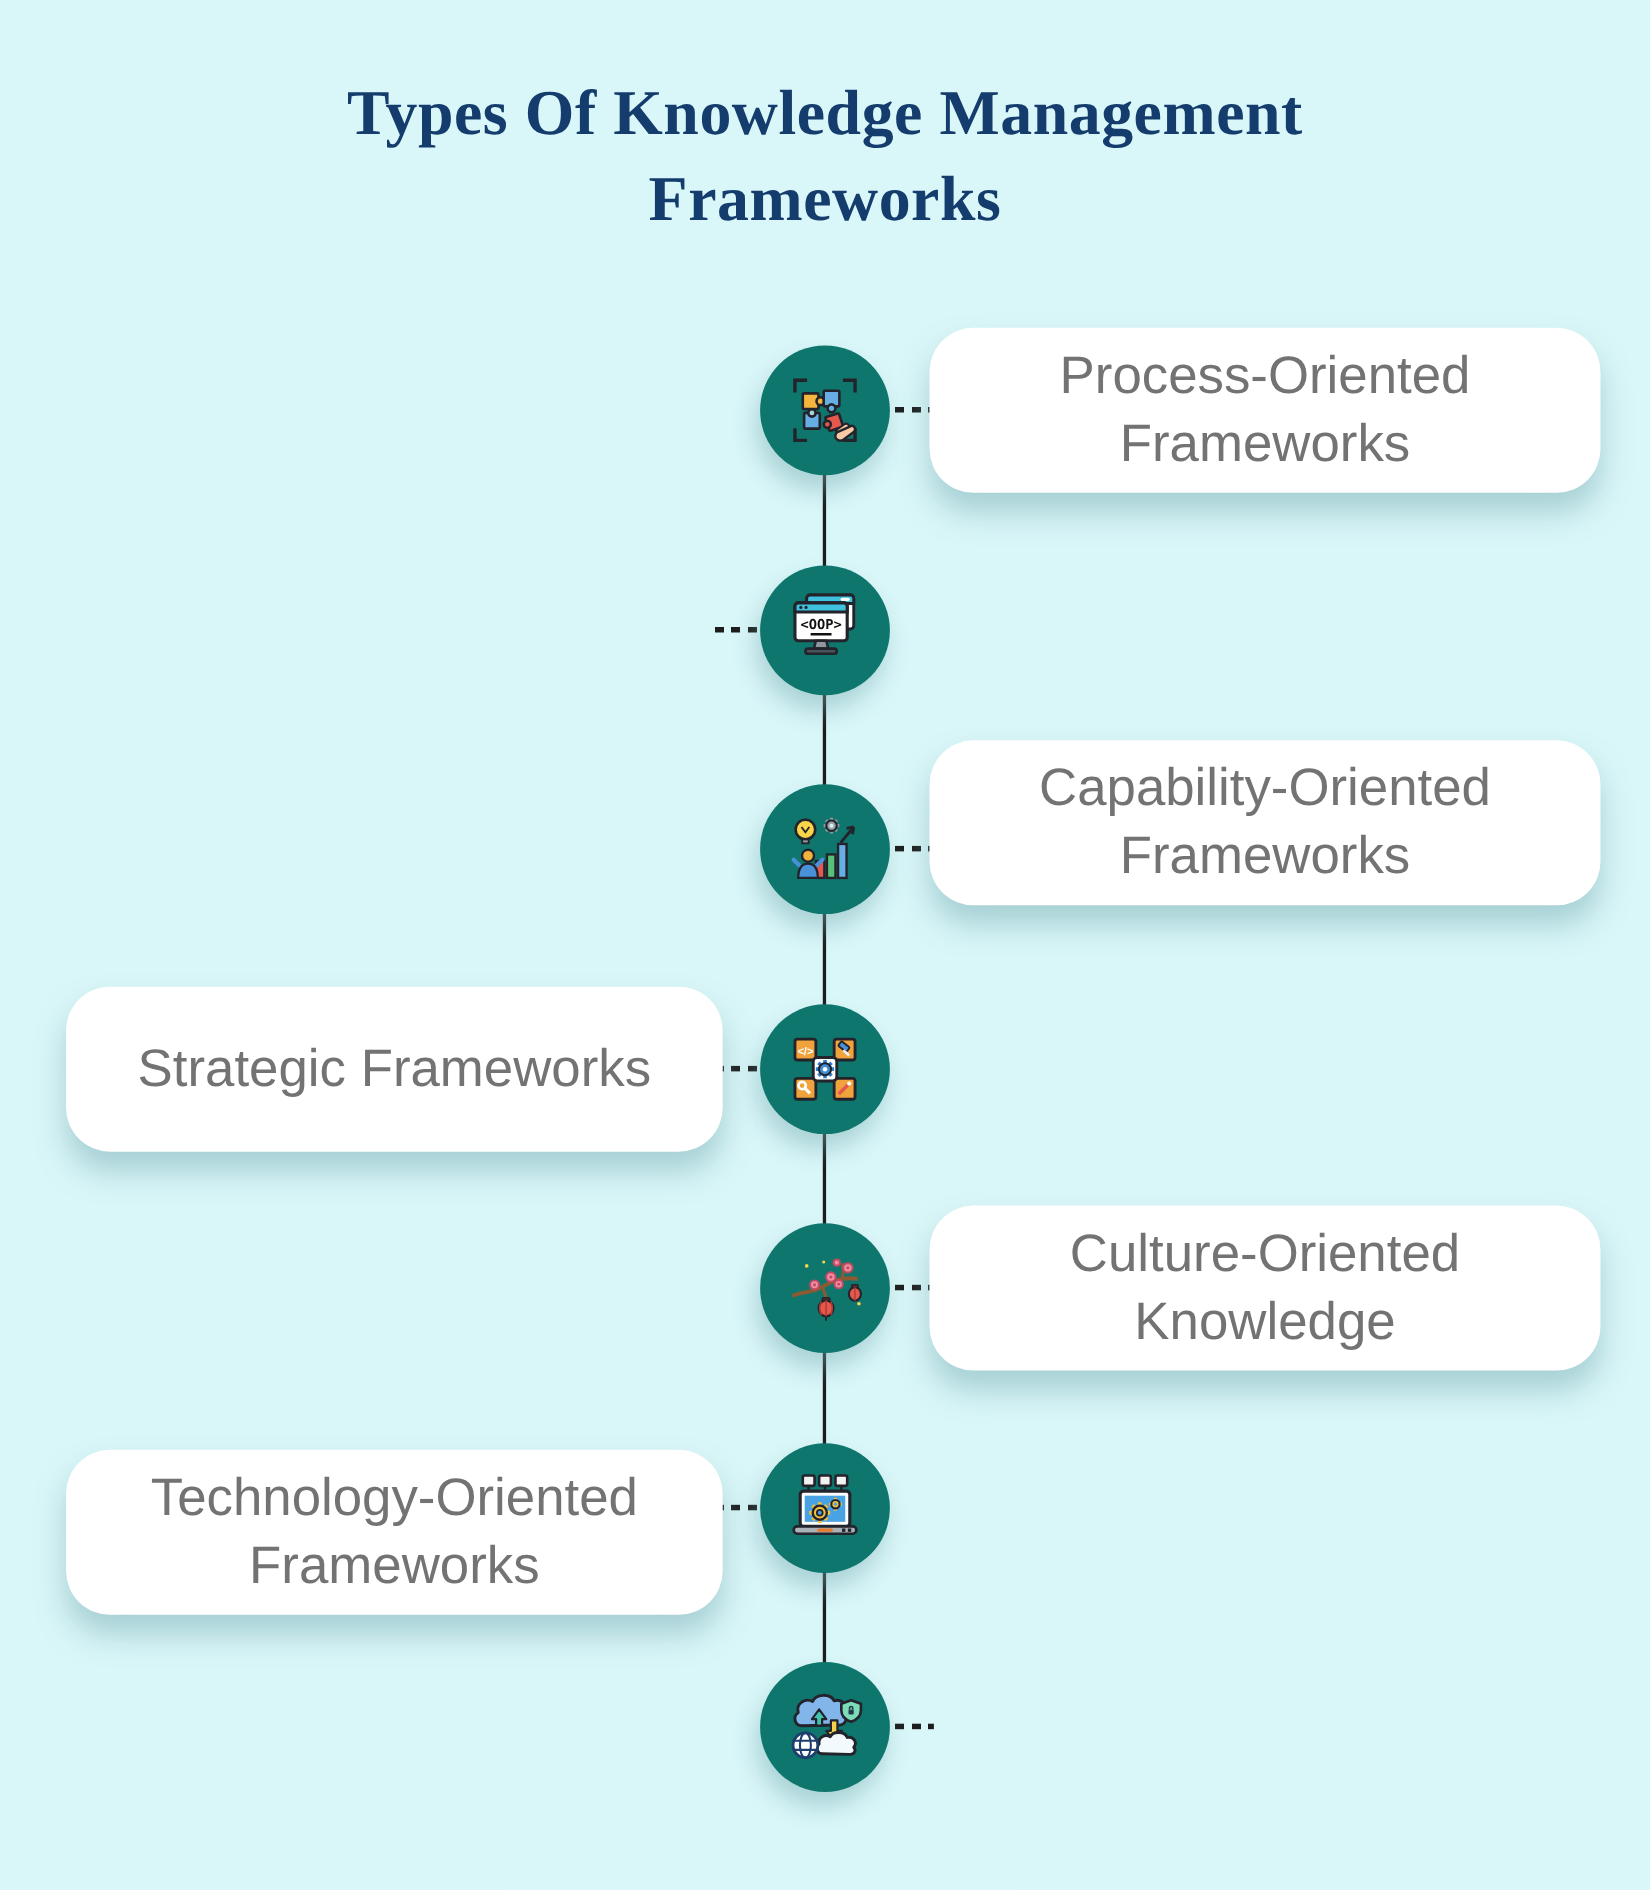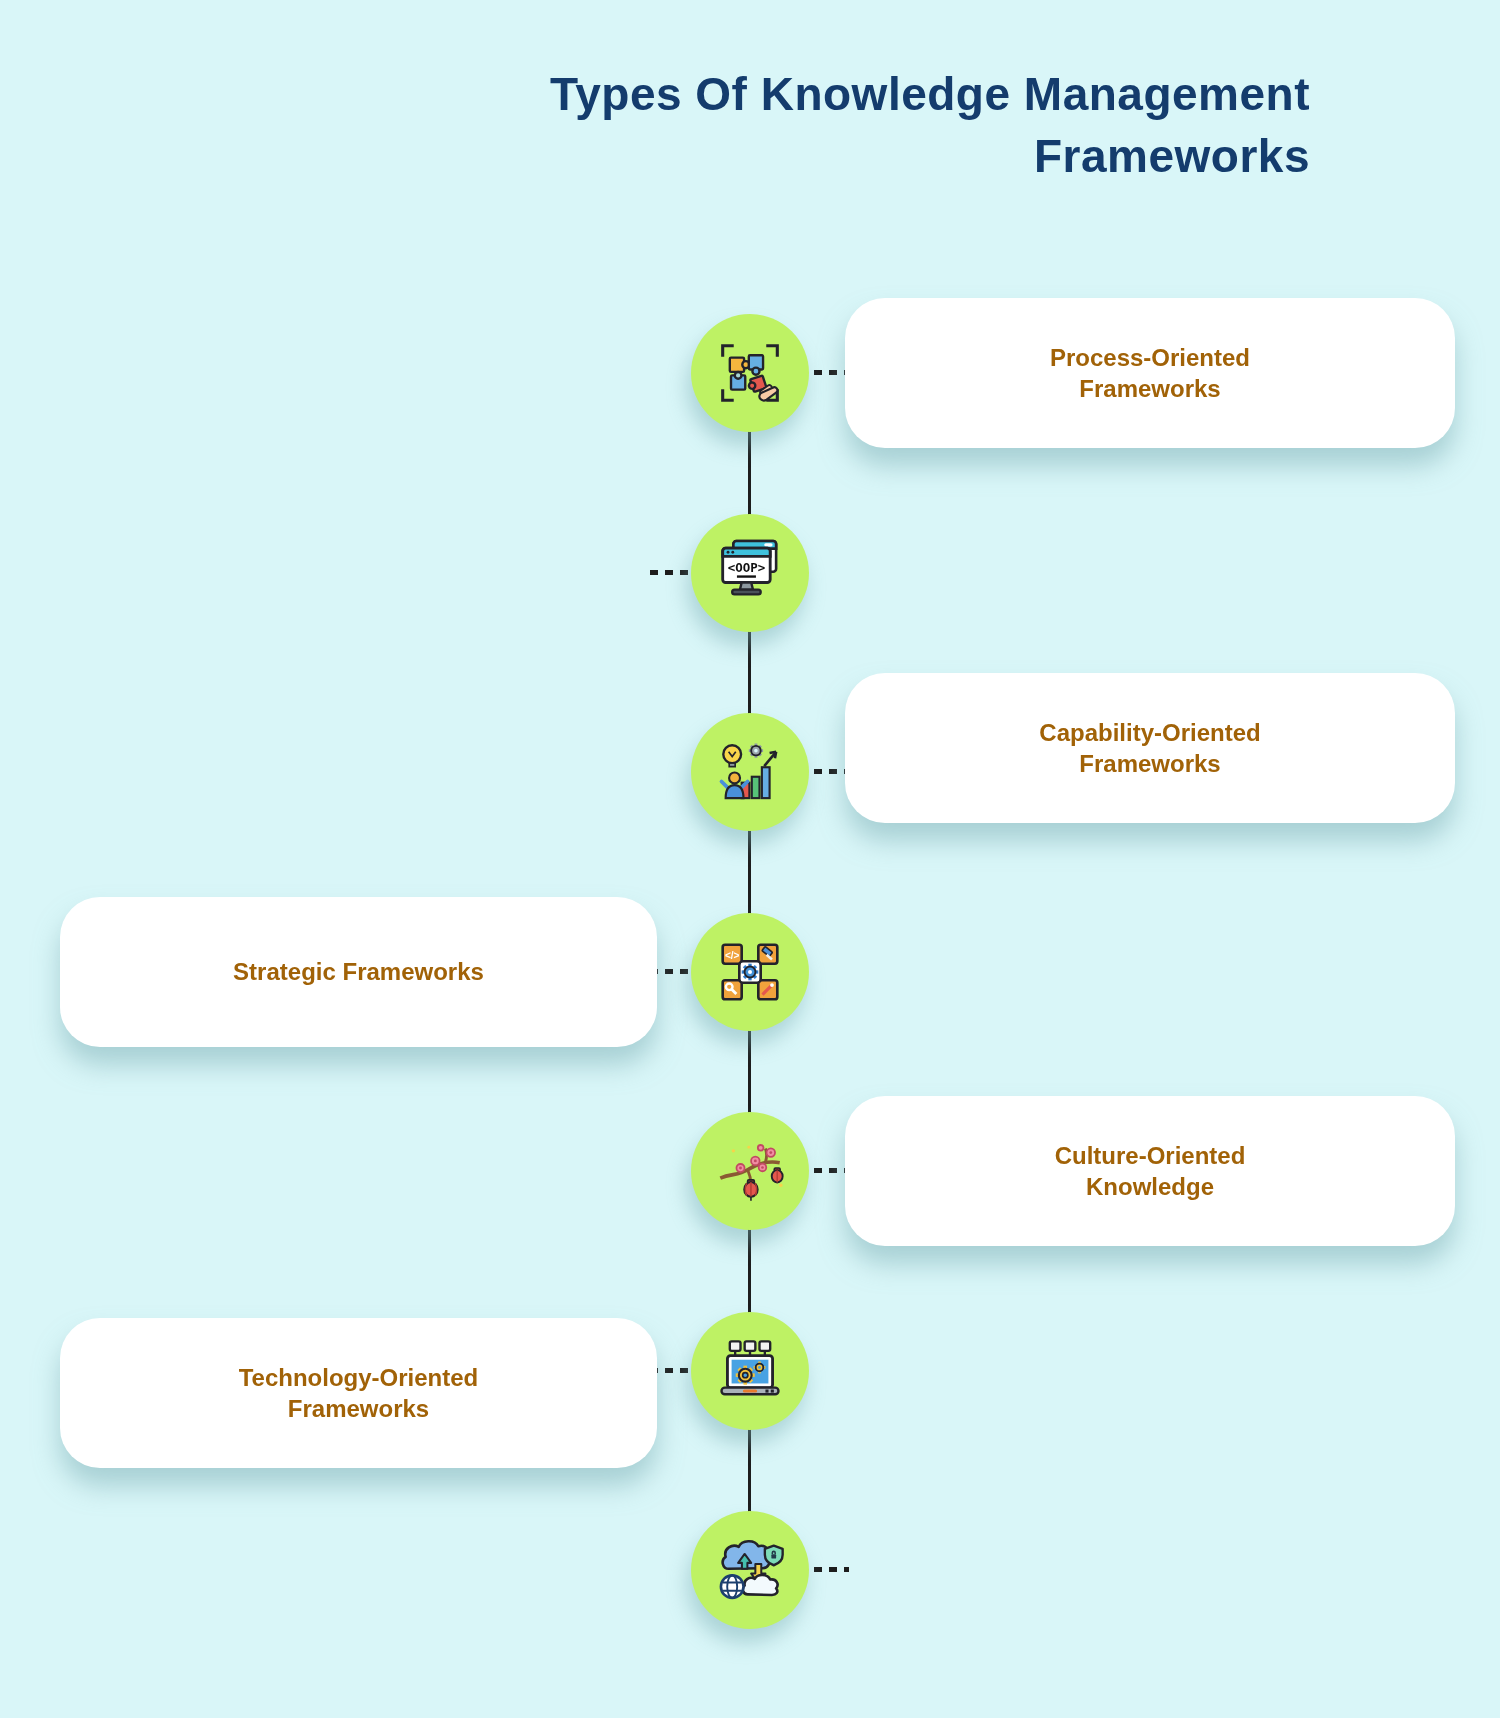--- a/index.html
+++ b/index.html
@@ -2,50 +2,50 @@
 <html><head>
 <meta charset="utf-8">
 <style>
   * { margin:0; padding:0; box-sizing:border-box; }
   html,body { width:1500px; }
   body { font-family:"Liberation Sans", sans-serif; }
   .canvas { position:relative; width:1500px; height:1718px; background:#d9f6f8; overflow:hidden; }
 
   .title {
     position:absolute; top:64px; left:50%; transform:translateX(-50%);
-    width:1120px; text-align:right;
-    font-size:46px; font-weight:bold; color:#143c6d;
-    line-height:1.34; white-space:pre-line; letter-spacing:.5px;
+    width:1120px; text-align:center;
+    font-size:58px; font-weight:bold; color:#143c6d;
+    line-height:1.34; white-space:pre-line; letter-spacing:.5px;font-family:Liberation Serif, serif;
   }
 
   .center-line { position:absolute; left:748px; top:373px; width:3px; height:1197px; background:#1d1d1d; }
 
   .node {
     position:absolute; left:691px; width:118px; height:118px; border-radius:50%;
-    background:#bef264; box-shadow:-4px 14px 20px rgba(118,170,175,.45);
+    background:#0f766e; box-shadow:-4px 14px 20px rgba(118,170,175,.45);
     display:flex; align-items:center; justify-content:center;
   }
   .node svg { width:76px; height:76px; }
 
   .connector {
     position:absolute; height:5px;
     background-image:repeating-linear-gradient(90deg,#1d1d1d 0 8px, transparent 8px 15px);
   }
   .connector.r { left:799px; width:50px; }
   .connector.l { left:650px; width:52px; }
 
   .card {
     position:absolute; height:150px; background:#ffffff; border-radius:40px;
     box-shadow:0 18px 26px rgba(120,172,177,.5);
     display:flex; align-items:center; justify-content:center; text-align:center;
   }
   .card.r { left:845px; width:610px; }
   .card.l { left:60px;  width:597px; }
   .card .label {
-    color:#a16207; font-size:24px; font-weight:bold; line-height:1.3; white-space:pre-line;
+    color:#737373; font-size:48px; font-weight:normal; line-height:1.3; white-space:pre-line;
   }
 </style>
 </head>
 <body>
 
 <div class="canvas">
 
   <h1 class="title">Types Of Knowledge Management
 Frameworks</h1>
 

